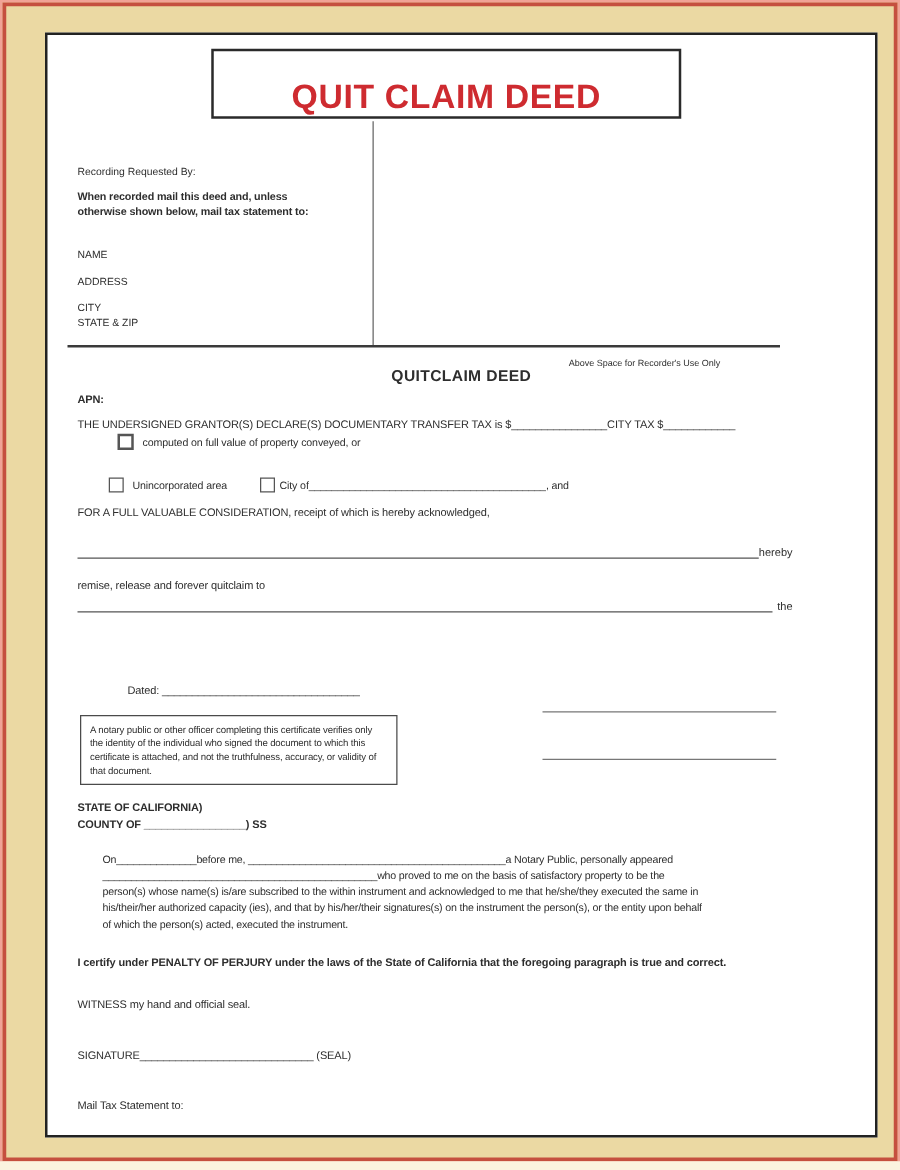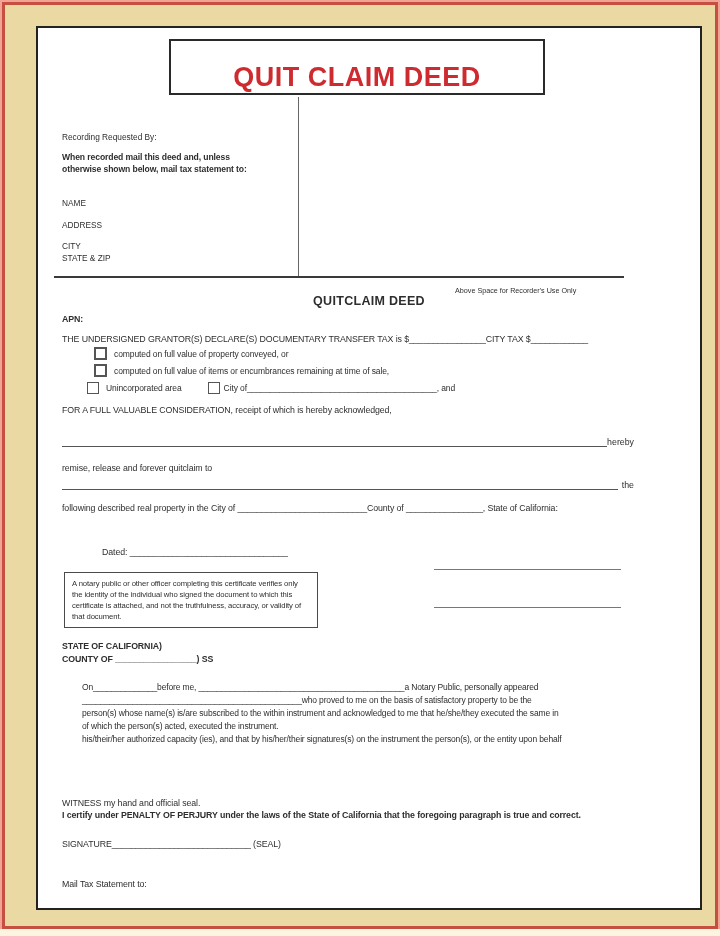--- a/index.html
+++ b/index.html
@@ -93,24 +93,20 @@
   <div class="abs above-space" style="left:417px; top:258px;">Above Space for Recorder's Use Only</div>
 
   <div class="abs qcd-heading">QUITCLAIM DEED</div>
 
   <div class="abs body-line" style="left:24px; top:306px;">THE UNDERSIGNED GRANTOR(S) DECLARE(S) DOCUMENTARY TRANSFER TAX is $________________CITY TAX $____________</div>
 
   <div class="abs cb-row" style="left:56px; top:319px;">
     <span class="checkbox"></span>
     <span class="cb-label">computed on full value of property conveyed, or</span>
   </div>
-  <div class="abs cb-row" style="left:56px; top:336px;">
-    <span class="checkbox"></span>
-    <span class="cb-label">computed on full value of items or encumbrances remaining at time of sale,</span>
-  </div>
   <div class="abs cb-row" style="left:49px; top:354px;">
     <span class="checkbox thin"></span>
     <span class="cb-label">Unincorporated area</span>
     <span class="checkbox thin" style="margin-left:26px;"></span>
     <span class="cb-label" style="margin-left:4px;">City of_________________________________________, and</span>
   </div>
 
   <div class="abs body-line" style="left:24px; top:377px;">FOR A FULL VALUABLE CONSIDERATION, receipt of which is hereby acknowledged,</div>
 
   <div class="abs fill-row" style="left:24px; top:408px; width:572px;">
@@ -118,45 +114,44 @@
     <span>hereby</span>
   </div>
 
   <div class="abs body-line" style="left:24px; top:435px;">remise, release and forever quitclaim to</div>
 
   <div class="abs fill-row" style="left:24px; top:451px; width:572px;">
     <span class="fill-line" style="margin-right:4px;"></span>
     <span>the</span>
   </div>
 
-  <div class="abs body-line" style="left:24px; top:475px;">following described real property in the City of ___________________________County of ________________, State of California:</div>
 
   <div class="abs body-line" style="left:24px; top:519px;padding-left:40px;">Dated: _________________________________</div>
 
   <div class="abs sig-short-line" style="left:396px; top:541px; width:187px;"></div>
   <div class="abs sig-short-line" style="left:396px; top:579px; width:187px;"></div>
 
   <div class="abs notary-box">
     <span>A notary public or other officer completing this certificate verifies only the identity of the individual who signed the document to which this certificate is attached, and not the truthfulness, accuracy, or validity of that document.</span>
   </div>
 
   <div class="abs body-line bold" style="left:24px; top:613px;">STATE OF CALIFORNIA)</div>
   <div class="abs body-line bold" style="left:24px; top:626px;">
     <span>COUNTY OF _________________) </span><span class="bold">SS</span>
   </div>
 
   <div class="abs" style="left:24px; top:653px; width:578px;">
     <div class="ack">On______________before me, _____________________________________________a Notary Public, personally appeared</div>
     <div class="ack">________________________________________________who proved to me on the basis of satisfactory property to be the</div>
     <div class="ack">person(s) whose name(s) is/are subscribed to the within instrument and acknowledged to me that he/she/they executed the same in</div>
+    <div class="ack">his/their/her authorized capacity (ies), and that by his/her/their signatures(s) on the instrument the person(s), or the entity upon behalf</div>
     <div class="ack">of which the person(s) acted, executed the instrument.</div>
-    <div class="ack">his/their/her authorized capacity (ies), and that by his/her/their signatures(s) on the instrument the person(s), or the entity upon behalf</div>
   </div>
 
-  <div class="abs perjury" style="left:24px; top:736px; width:574px;margin-top:45px;">I certify under PENALTY OF PERJURY under the laws of the State of California that the foregoing paragraph is true and correct.</div>
+  <div class="abs perjury" style="left:24px; top:736px; width:574px;">I certify under PENALTY OF PERJURY under the laws of the State of California that the foregoing paragraph is true and correct.</div>
 
   <div class="abs body-line" style="left:24px; top:770px;">WITNESS my hand and official seal.</div>
 
   <div class="abs body-line" style="left:24px; top:811px;">
     <span>SIGNATURE_____________________________ </span><span>(SEAL)</span>
   </div>
 
   <div class="abs body-line" style="left:24px; top:851px;">Mail Tax Statement to:</div>
 
 </div>

